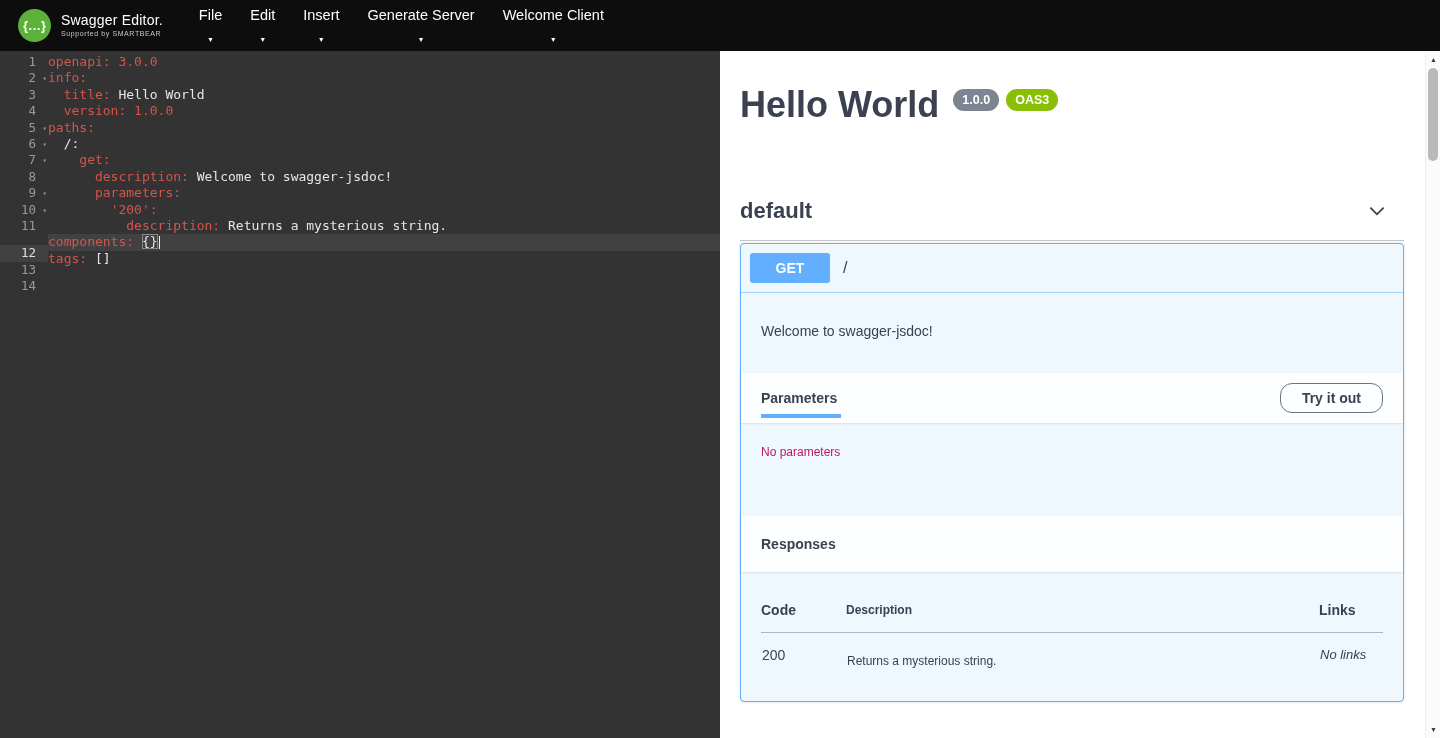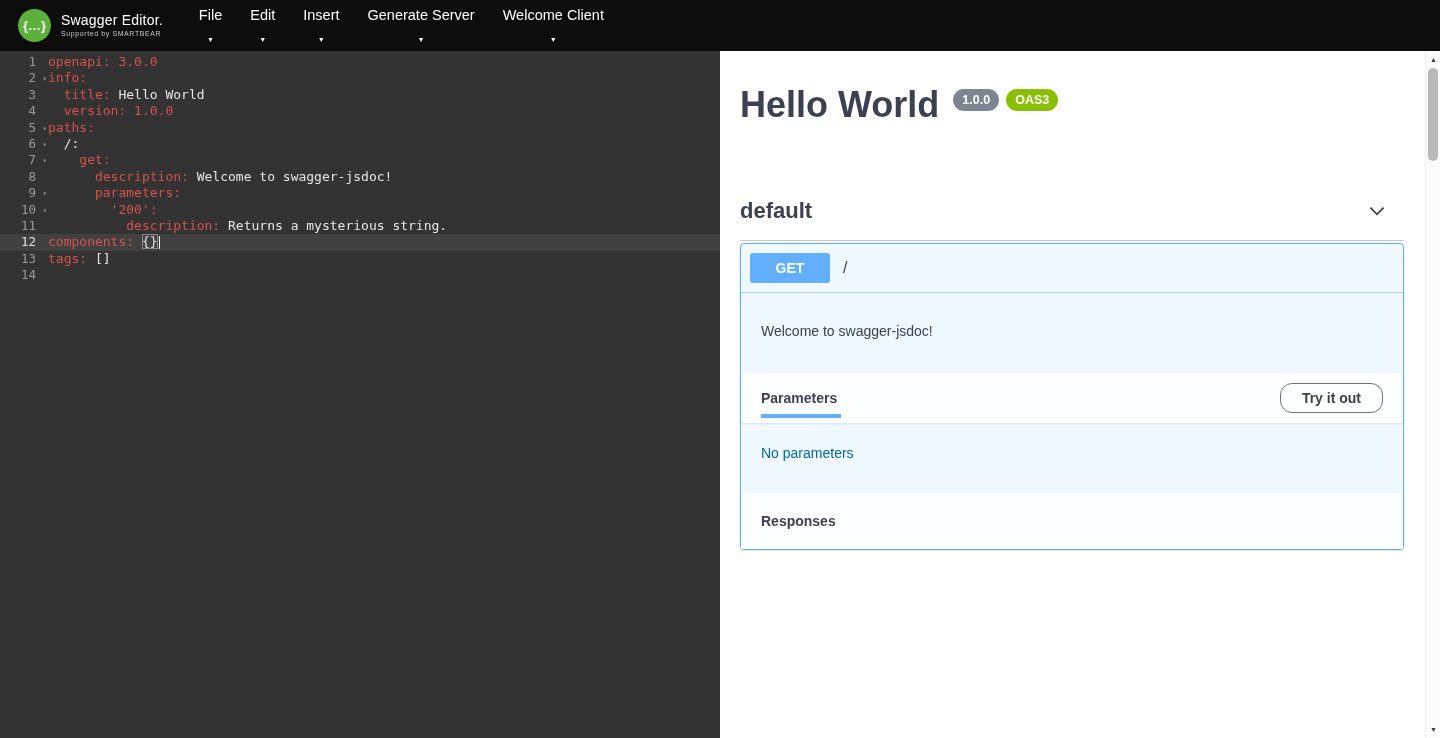--- a/index.html
+++ b/index.html
@@ -39,21 +39,21 @@
     width:720px; flex:none; background:#333333; overflow:hidden;
     font-family:"DejaVu Sans Mono", monospace; font-size:13px; line-height:16.4px;
     display:flex; padding-top:3px;
   }
   .gutter-col { width:48px; flex:none; }
   .code-col { flex:1; min-width:0; }
   .gutter-cell {
     height:16.4px; color:#9a9a9a; text-align:right; padding-right:12px;
     position:relative; font-size:12.5px;
   }
-  .gutter-cell.active { background:rgba(255,255,255,.07); color:#e0e0e0; }
+  .gutter-cell.active { background:rgba(255,255,255,.07); color:#e0e0e0;margin-top:11px; }
   .gutter-cell .fold {
     position:absolute; right:1px; top:1px; font-size:8px; color:#8a8a8a; cursor:pointer;
   }
   .code-line { height:16.4px; white-space:pre; cursor:text; }
   .code-line.active { background:rgba(255,255,255,.07); }
   .tk-key { color:#d5544c; }
   .tk-val { color:#d5544c; }
   .tk-plain { color:#e6e6e6; }
   .tk-bracket { color:#e6e6e6; outline:1px solid #8a8a8a; outline-offset:-1px; }
   .cursor {
@@ -108,21 +108,21 @@
   .tab-item:after {
     content:""; position:absolute; left:0; width:calc(100% + 4px); bottom:5px;
     height:4px; background:#61affe;
   }
   .try-btn {
     background:transparent; border:1.5px solid #6b7280; border-radius:12px;
     padding:6px 21px; font-size:14px; font-weight:600; color:#3b4151;
     cursor:pointer; font-family:"Liberation Sans", sans-serif;
   }
 
-  .params-body { padding:22px 20px 32px; font-size:14px; color:#0369a1; }
+  .params-body { padding:22px 20px 57px; font-size:12px; color:#be185d; }
 
   .responses-header { height:56px; }
   .responses-title { font-size:14px; font-weight:700; color:#3b4151; }
 
   .responses-body { padding:24px 20px 32px; }
   table.responses-table { width:100%; border-collapse:collapse; text-align:left; }
   .responses-table thead td {
     font-weight:700; color:#3b4151; border-bottom:1px solid rgba(59,65,81,.2);
     padding:6px 0 14px;
   }
@@ -258,20 +258,40 @@
           </div>
 
           <div class="params-body">
             <span>No parameters</span>
           </div>
 
           <div class="section-header responses-header">
             <span class="responses-title">Responses</span>
           </div>
 
+          <div class="responses-body">
+            <table class="responses-table">
+              <thead>
+                <tr>
+                  <td class="th-code">Code</td>
+                  <td class="th-desc">Description</td>
+                  <td class="th-links">Links</td>
+                </tr>
+              </thead>
+              <tbody>
+                  <tr>
+                    <td class="col-code">200</td>
+                    <td>
+                      <div class="resp-desc">Returns a mysterious string.</div>
+                    </td>
+                    <td class="col-links">No links</td>
+                  </tr>
+                </tbody>
+            </table>
+          </div>
         </div>
 
       </div>
 
       <div class="scrollbar">
         <div class="sb-btn up">▲</div>
         <div class="sb-thumb"></div>
         <div class="sb-btn down">▼</div>
       </div>
     </div>

